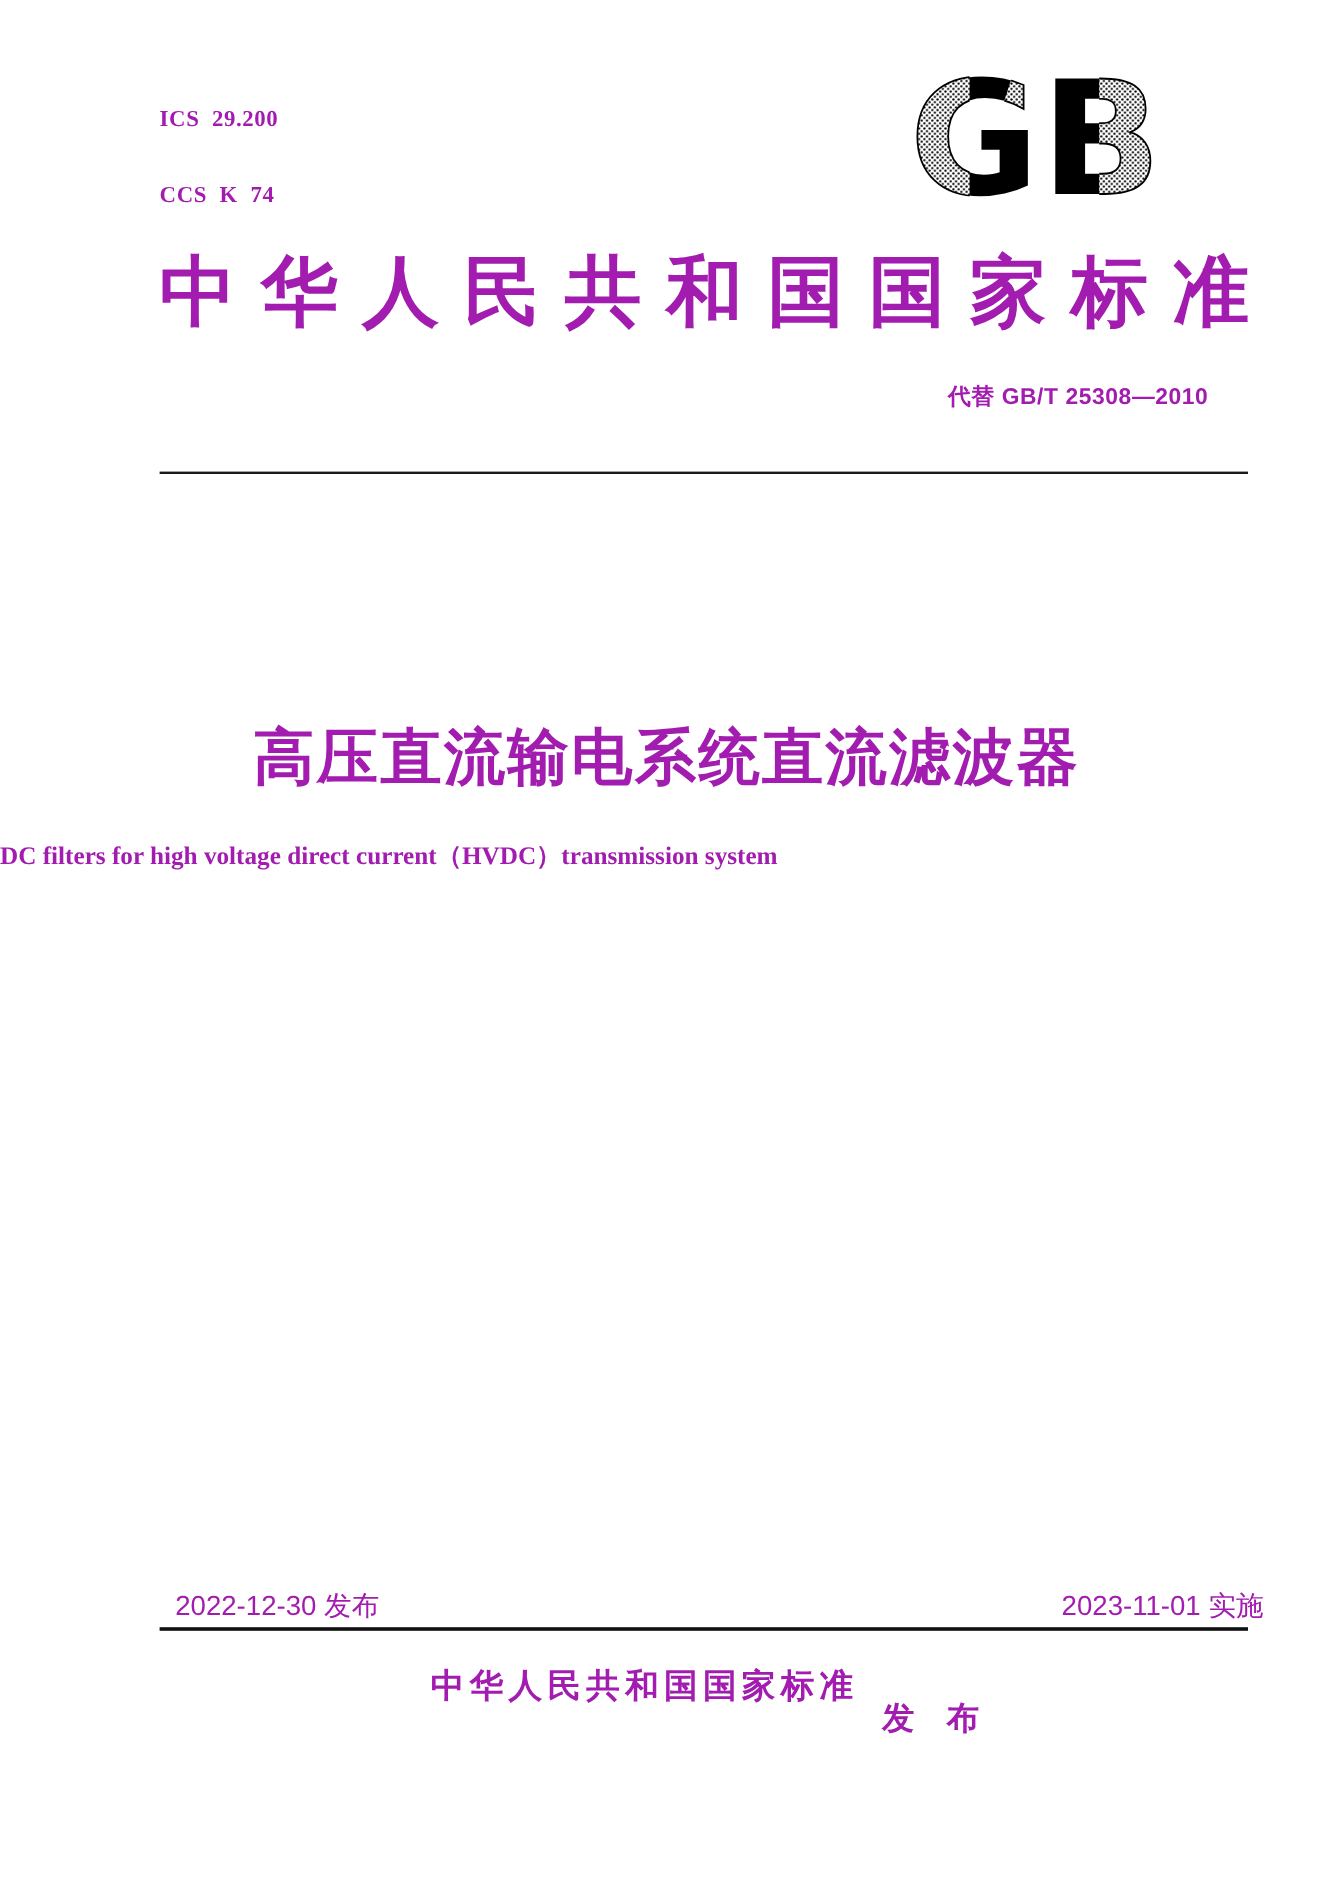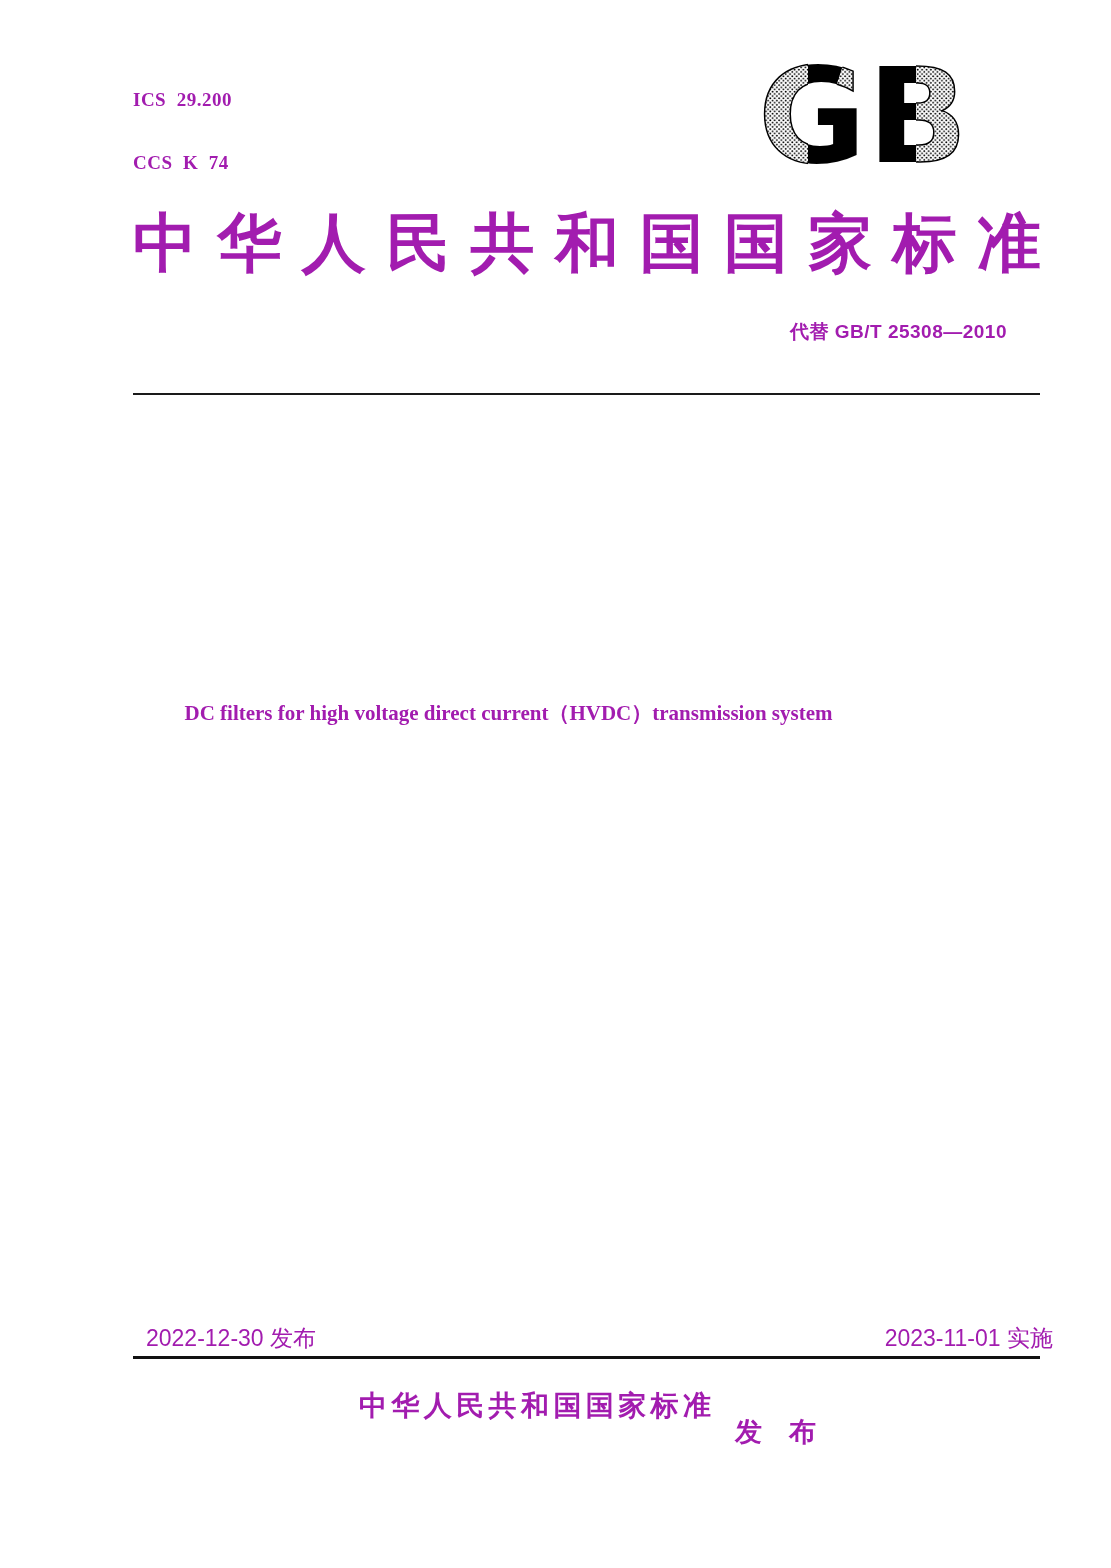--- a/index.html
+++ b/index.html
@@ -88,21 +88,20 @@
     font-weight: bold;
     font-size: 51px;
     line-height: 1.3;
     letter-spacing: 2px;
   }
 
   .title-en {
     left: 0;
     width: 1017px;
     top: 700px;
-    text-align: center;
     font-family: "Liberation Serif", "DejaVu Serif", serif;
     font-weight: bold;
     font-size: 21px;
     line-height: 1.3;
   }
 
   .dates-row {
     left: 133px;
     top: 1324px;
     width: 907px;
@@ -180,20 +179,21 @@
   </div>
 
   <div class="abs national-heading">中华人民共和国国家标准</div>
 
   <div class="abs std-block">
     <div class="std-replaces">代替 GB/T 25308—2010</div>
   </div>
 
   <div class="abs rule-top"></div>
 
+  <div class="abs title-cn">高压直流输电系统直流滤波器</div>
 
   <div class="abs title-en">DC filters for high voltage direct current（HVDC）transmission system</div>
 
   <div class="abs dates-row">
     <span>2022-12-30 发布</span>
     <span>2023-11-01 实施</span>
   </div>
 
   <div class="abs rule-bottom"></div>
 

